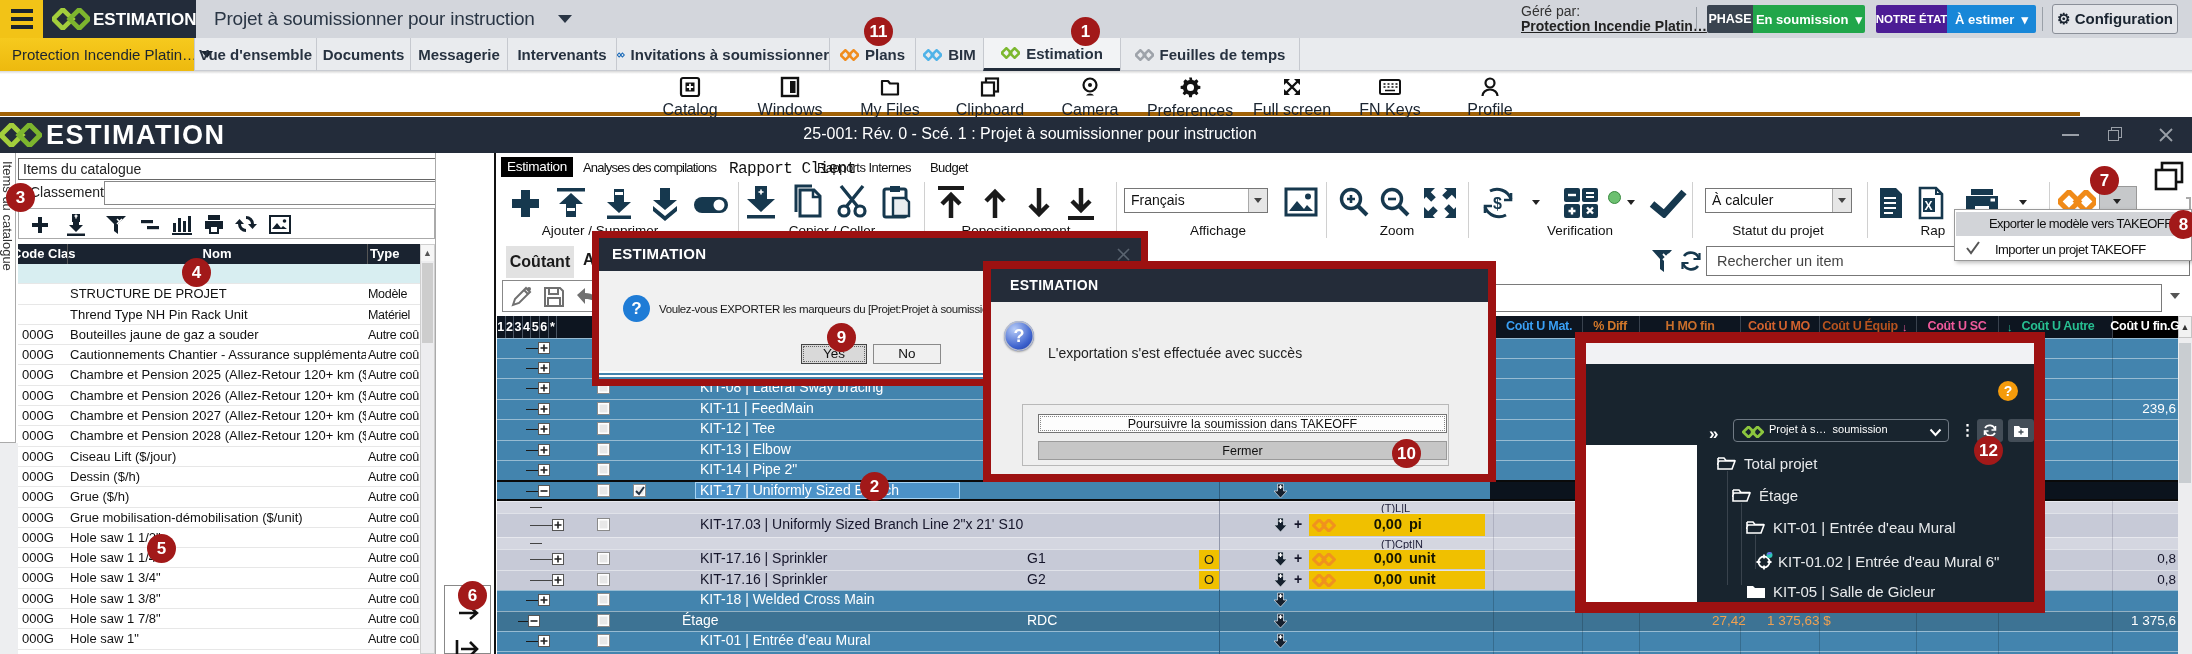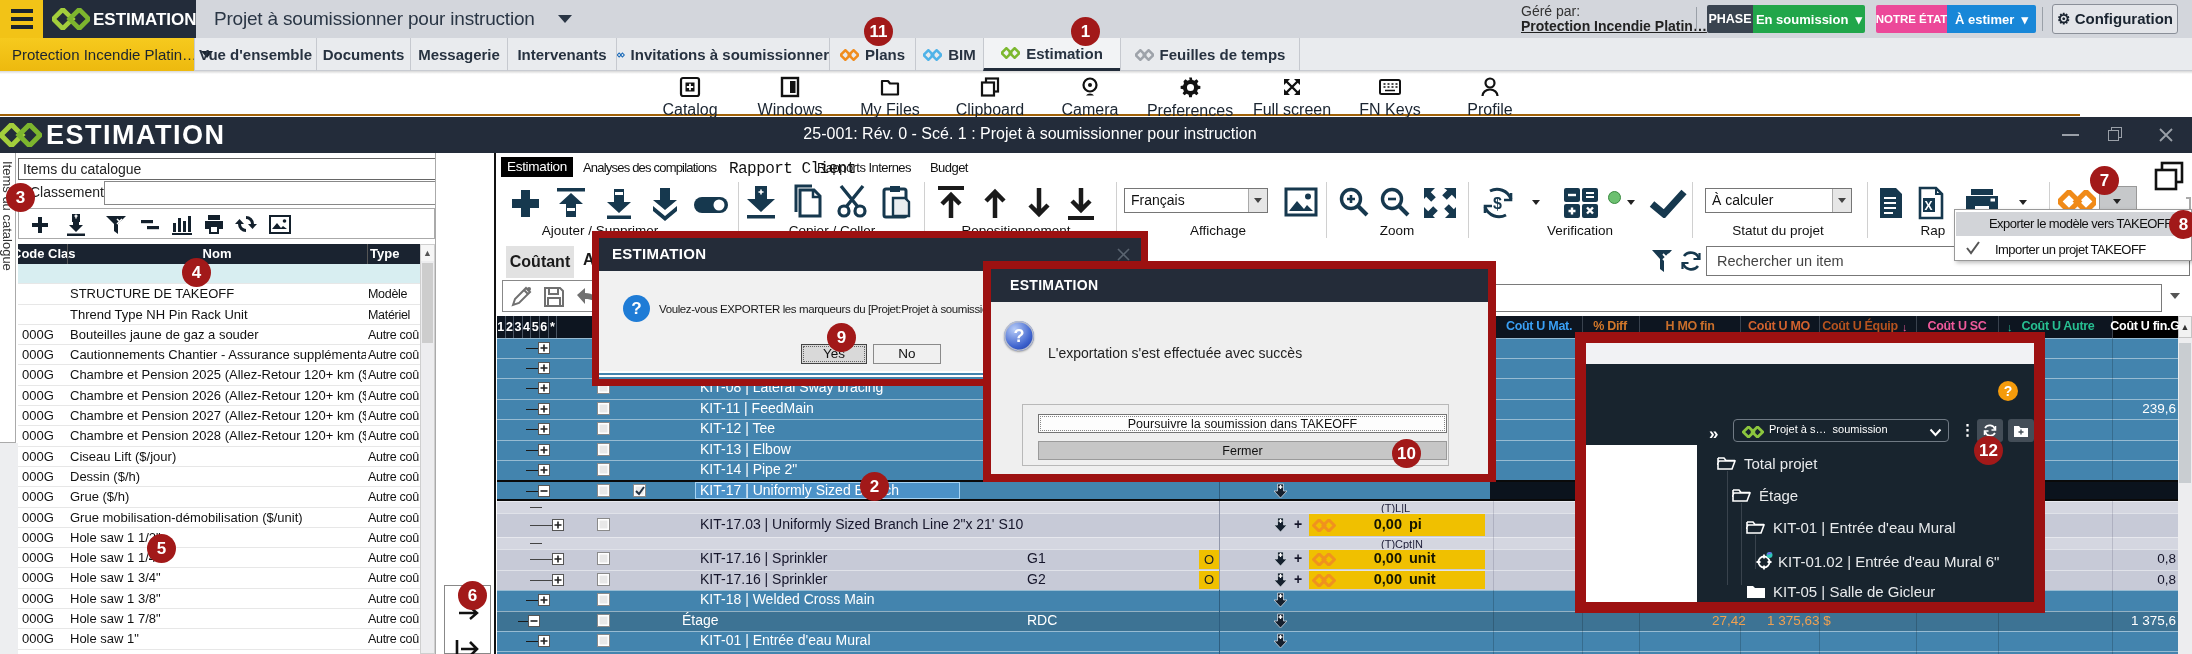--- a/index.html
+++ b/index.html
@@ -30,21 +30,21 @@
     </svg>
     <div class="ab" style="left:50px;top:10px;color:#fff;font-size:17px;font-weight:bold;white-space:nowrap;">ESTIMATION</div>
   </div>
   <div class="ab" style="left:214px;top:8px;color:#2A3645;font-size:19px;letter-spacing:-0.2px;">Projet à soumissionner pour instruction</div>
   <div class="ab" style="left:558px;top:15px;width:0;height:0;border-left:7px solid transparent;border-right:7px solid transparent;border-top:8px solid #2A3645;"></div>
   <div class="ab" style="left:1521px;top:3px;color:#333;font-size:14px;">Géré par:</div>
   <div class="ab" style="left:1521px;top:18px;color:#222;font-size:14px;font-weight:bold;text-decoration:underline;">Protection Incendie Platin…</div>
   <div class="ab" style="left:1696px;top:7px;width:1px;height:24px;background:#9aa0a8;"></div>
   <div class="ab" style="left:1707px;top:5px;width:46px;height:28px;background:#3A4450;color:#fff;white-space:nowrap;font-size:12.5px;font-weight:bold;display:flex;align-items:center;justify-content:center;border-radius:2px 0 0 2px;">PHASE</div>
   <div class="ab" style="left:1753px;top:5px;width:112px;height:28px;background:#21A64A;color:#fff;white-space:nowrap;font-size:13px;font-weight:bold;display:flex;align-items:center;justify-content:center;border-radius:0 2px 2px 0;">En soumission&nbsp;&nbsp;▾</div>
-  <div class="ab" style="left:1876px;top:5px;width:71px;height:28px;background:#ec4899;color:#fff;white-space:nowrap;font-size:11.5px;font-weight:bold;display:flex;align-items:center;justify-content:center;border-radius:2px 0 0 2px;">NOTRE ÉTAT</div>
+  <div class="ab" style="left:1876px;top:5px;width:71px;height:28px;background:#4c1d95;color:#fff;white-space:nowrap;font-size:11.5px;font-weight:bold;display:flex;align-items:center;justify-content:center;border-radius:2px 0 0 2px;">NOTRE ÉTAT</div>
   <div class="ab" style="left:1947px;top:5px;width:89px;height:28px;background:#1887D8;color:#fff;white-space:nowrap;font-size:13px;font-weight:bold;display:flex;align-items:center;justify-content:center;border-radius:0 2px 2px 0;">À estimer&nbsp;&nbsp;▾</div>
   <div class="ab" style="left:2042px;top:7px;width:1px;height:24px;background:#9aa0a8;"></div>
   <div class="ab" style="left:2052px;top:4px;width:126px;height:30px;background:#E3E5E9;border:1px solid #8a8f98;border-radius:3px;color:#1A2430;font-size:15px;font-weight:bold;display:flex;align-items:center;justify-content:center;">⚙&nbsp;Configuration</div>
 </div>
 
 <div class="ab" id="tabrow" style="left:0;top:38px;width:2192px;height:33px;background:#E9EBEE;border-bottom:1px solid #c8cbd1;">
   <div class="ab" style="left:0;top:0;width:194px;height:33px;background:linear-gradient(#F6CA1E,#EDB90E);display:flex;align-items:center;">
     <span style="margin-left:12px;font-size:15px;color:#1A2430;white-space:nowrap;">Protection Incendie Platin…</span>
     <span style="margin-left:4px;width:0;height:0;border-left:6px solid transparent;border-right:6px solid transparent;border-top:7px solid #1A2430;"></span>
   </div>
@@ -67,21 +67,21 @@
   <div class="tab" style="left:983px;width:137px;border-bottom:3px solid #222C3A;background:#F2F3F5;"><svg width="19" height="12" viewBox="0 0 38 22" style="margin-right:6px;">
         <rect x="4" y="4.2" width="13.6" height="13.6" transform="rotate(45 10.8 11)" fill="none" stroke="#7CB82F" stroke-width="5"></rect>
         <rect x="20.4" y="4.2" width="13.6" height="13.6" transform="rotate(45 27.2 11)" fill="none" stroke="#7CB82F" stroke-width="5"></rect>
       </svg>Estimation</div>
   <div class="tab" style="left:1120px;width:180px;border-right:1px solid #c6c9cf;"><svg width="19" height="12" viewBox="0 0 38 22" style="margin-right:6px;">
         <rect x="4" y="4.2" width="13.6" height="13.6" transform="rotate(45 10.8 11)" fill="none" stroke="#9EA3AA" stroke-width="5"></rect>
         <rect x="20.4" y="4.2" width="13.6" height="13.6" transform="rotate(45 27.2 11)" fill="none" stroke="#9EA3AA" stroke-width="5"></rect>
       </svg>Feuilles de temps</div>
 </div>
 
-<div class="ab" id="iconrow" style="left:0;top:71px;width:2080px;height:45px;background:#fff;border-bottom:2px solid #a16207;">
+<div class="ab" id="iconrow" style="left:0;top:71px;width:2080px;height:45px;background:#fff;border-bottom:4px solid #a16207;">
   <div class="ab" style="left:0;top:0;width:2192px;height:3px;background:linear-gradient(#d7d7d7,#fff);"></div>
   <div class="ticon" style="left:650px;top:5px;width:80px;">
     <svg width="22" height="22" viewBox="0 0 22 22">
         <rect x="2" y="2" width="18" height="18" rx="2" fill="none" stroke="#111" stroke-width="2.2"></rect>
         <rect x="6.5" y="6.5" width="9" height="9" fill="#111"></rect>
         <path d="M11 7.8 v6.4 M7.8 11 h6.4" stroke="#fff" stroke-width="1.8"></path>
       </svg>
     <div class="lbl">Catalog</div>
   </div>
   <div class="ticon" style="left:750px;top:5px;width:80px;">
@@ -225,21 +225,21 @@
       <div class="ab" style="left:349px;top:0;width:1px;height:20px;background:#555;"></div>
     </div>
     <div id="cattbl" style="position:absolute;left:0;top:20px;width:402px;">
       <div class="crow" style="background:#D8EEF1;">
           <i></i>
           <b></b>
           <u></u>
         </div>
       <div class="crow">
           <i></i>
-          <b>STRUCTURE DE TAKEOFF</b>
+          <b>STRUCTURE DE PROJET</b>
           <u>Modèle</u>
         </div>
       <div class="crow">
           <i></i>
           <b>Thrend Type NH Pin Rack Unit</b>
           <u>Matériel</u>
         </div>
       <div class="crow">
           <i>000G</i>
           <b>Bouteilles jaune de gaz a souder</b>

